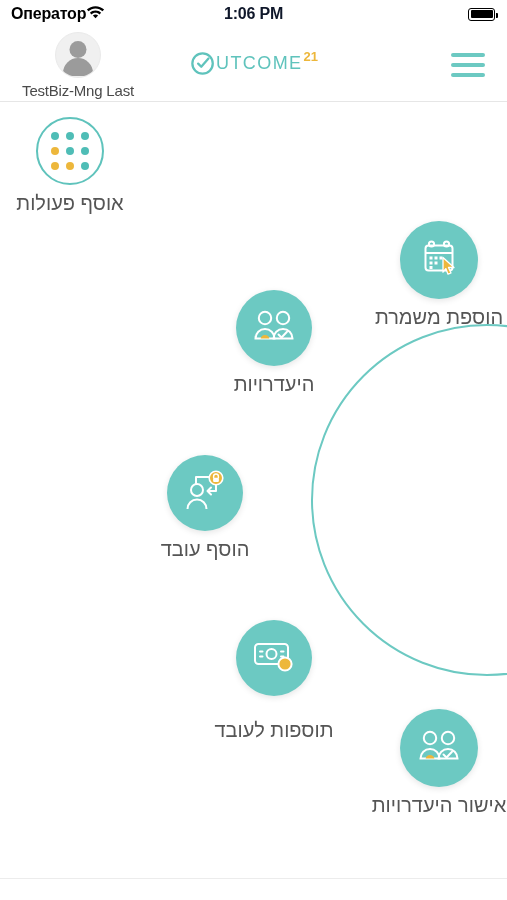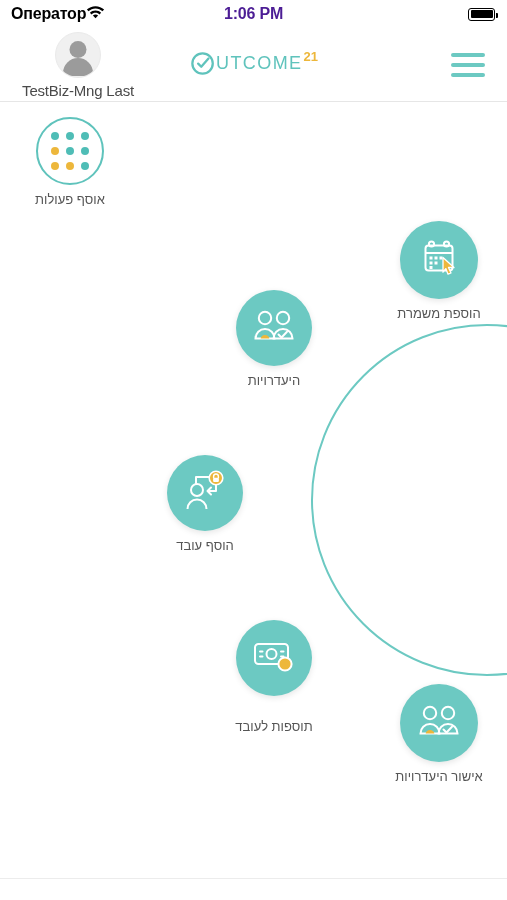--- a/index.html
+++ b/index.html
@@ -41,21 +41,21 @@
     color: #000;
     letter-spacing: -0.2px;
   }
   .wifi-icon { display: block; }
   .sb-center {
     position: absolute;
     left: 0; right: 0;
     text-align: center;
     font-size: 16px;
     font-weight: bold;
-    color: #4c1d95;
+    color: #0f172a;
     letter-spacing: -0.2px;
   }
   .sb-right {
     position: absolute;
     right: 12px;
     display: flex;
     align-items: center;
   }
   .battery {
     position: relative;
@@ -217,21 +217,21 @@
     justify-content: center;
     box-shadow: 0 2px 6px rgba(0,0,0,0.10);
   }
   .bubble-circle.outline {
     background: #ffffff;
     border: 2.5px solid #5FC3BC;
     box-shadow: none;
   }
   .bubble-label {
     margin-top: 7px;
-    font-size: 13px;
+    font-size: 20px;
     color: #555555;
     white-space: nowrap;
     direction: rtl;
     text-align: center;
   }
 
   
   .dotgrid {
     display: grid;
     grid-template-columns: repeat(3, 8px);
@@ -394,21 +394,21 @@
             <ellipse cx="20.5" cy="16" rx="5" ry="5" fill="none" stroke="#fff" stroke-width="2"></ellipse>
             <path d="M9 13.5h2.5M9 18.5h2.5" stroke="#fff" stroke-width="2" stroke-linecap="round"></path>
             <path d="M30 13.5h2.5M30 18.5h2.5" stroke="#fff" stroke-width="2" stroke-linecap="round"></path>
             <circle cx="34" cy="26" r="6.6" fill="#EDB73B" stroke="#fff" stroke-width="2"></circle>
           </svg>
         </span>
       </div>
       <div class="bubble-label">תוספות לעובד</div>
     </div>
 
-    <div class="bubble" style="left:400px; top:581px; width:78px;">
+    <div class="bubble" style="left:400px; top:606px; width:78px;">
       <div class="bubble-circle" style="width:78px; height:78px;">
         <span>
           <svg width="44" height="34" viewBox="0 0 44 34">
             <circle cx="13" cy="9" r="6.2" fill="none" stroke="#fff" stroke-width="2"></circle>
             <path d="M3.5 29.5a9.5 9.5 0 0 1 19 0z" fill="none" stroke="#fff" stroke-width="2"></path>
             <path d="M8.6 29.5a4.5 4.5 0 0 1 8.8 0z" fill="#EDB73B"></path>
             <circle cx="31" cy="9" r="6.2" fill="none" stroke="#fff" stroke-width="2"></circle>
             <path d="M21.5 29.5a9.5 9.5 0 0 1 19 0z" fill="none" stroke="#fff" stroke-width="2"></path>
             <path d="M26.5 25.5l3 3 5.5-5.8" fill="none" stroke="#fff" stroke-width="2" stroke-linecap="round" stroke-linejoin="round"></path>
           </svg>

